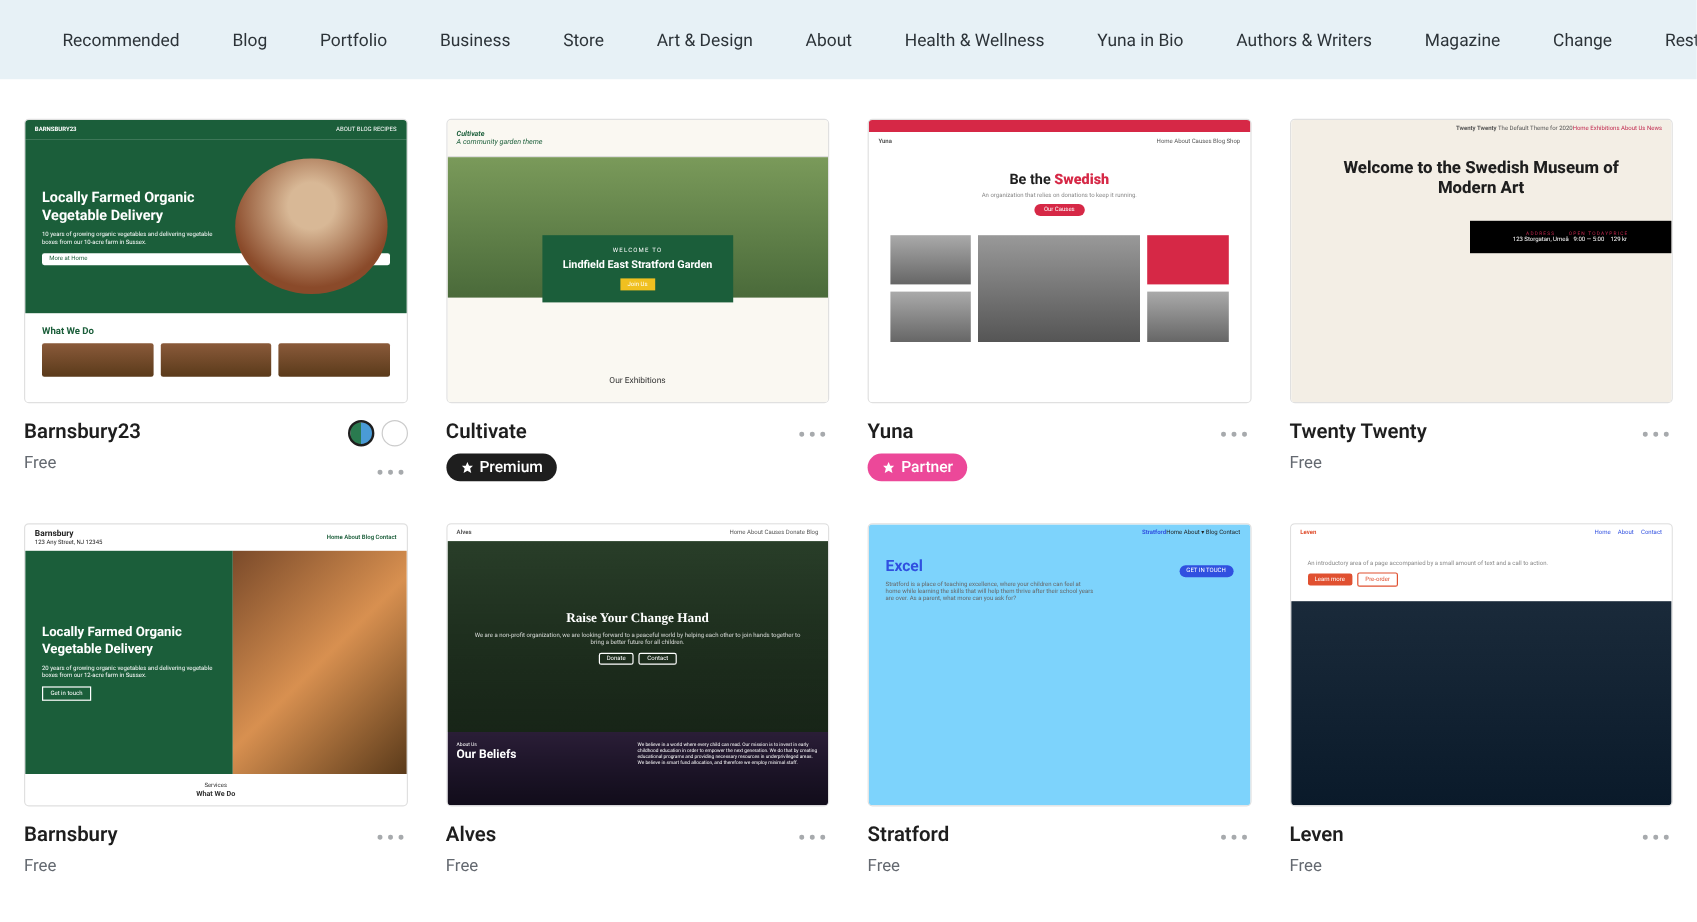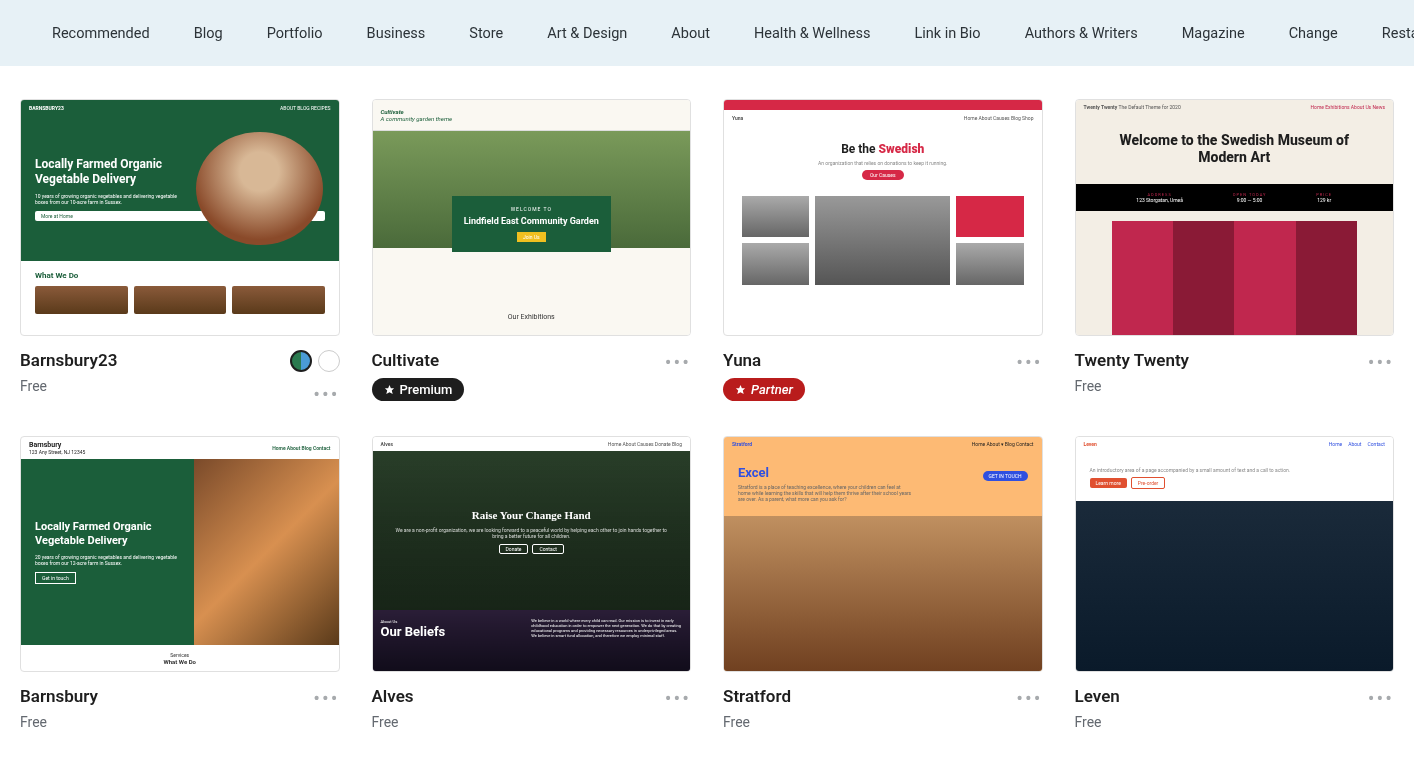--- a/index.html
+++ b/index.html
@@ -79,21 +79,21 @@
     display: inline-flex;
     align-items: center;
     gap: 5px;
     border-radius: 14px;
     padding: 4px 12px;
     font-size: 13px;
     font-weight: 500;
     margin-top: 8px;
   }
   .badge-premium { background: #1e1e1e; color: #fff; }
-  .badge-partner { background: #b91c1c; color: #fff; font-style: italic; }
+  .badge-partner { background: #ec4899; color: #fff; }
   .dots {
     color: #a7aaad;
     font-size: 20px;
     letter-spacing: 2px;
     cursor: pointer;
     line-height: 1;
     padding-top: 2px;
   }
   .swatches {
     display: inline-flex;
@@ -142,21 +142,21 @@
   .t-yuna .slogan h4{font-size:12px;font-weight:700;}
   .t-yuna .slogan h4 b{color:#d62846;}
   .t-yuna .slogan p{font-size:5px;color:#888;margin-top:4px;}
   .t-yuna .slogan .btn{background:#d62846;color:#fff;font-size:5px;padding:2px 8px;display:inline-block;border-radius:8px;margin-top:4px;}
   .t-yuna .photos{display:flex;gap:6px;padding:0 18px 10px;height:42%;}
   .t-yuna .photos .big{flex:2;background:linear-gradient(#999,#555);}
   .t-yuna .photos .col{flex:1;display:flex;flex-direction:column;gap:6px;}
   .t-yuna .photos .col div{flex:1;background:linear-gradient(#aaa,#666);}
   .t-yuna .photos .col div.red{background:#d62846;}
   
-  .t-2020 {background:#f3eee5;}
+  .t-2020 {background:#f3eee5;align-items:flex-end;}
   .t-2020 .nav2{height:14px;display:flex;justify-content:space-between;align-items:center;padding:0 8px;font-size:5px;color:#555;}
   .t-2020 .nav2 .r{color:#c0274e;}
   .t-2020 .hero2{text-align:center;padding:18px 36px;}
   .t-2020 .hero2 h4{font-size:14px;font-weight:800;line-height:1.2;}
   .t-2020 .blackbar{background:#000;color:#fff;display:flex;justify-content:space-around;padding:8px 36px;font-size:5px;}
   .t-2020 .blackbar .col{text-align:center;}
   .t-2020 .blackbar .col small{color:#c0274e;display:block;font-size:4px;letter-spacing:1px;}
   .t-2020 .pinkblocks{flex:1;display:flex;gap:0;padding:10px 36px 0;}
   .t-2020 .pinkblocks div{flex:1;background:#c0274e;}
   .t-2020 .pinkblocks .dark{background:#8a1a36;}
@@ -172,23 +172,23 @@
   .t-barnsbury .foot{text-align:center;font-size:6px;padding:6px;color:#333;}
   
   .t-alves .nav4{height:14px;background:#fff;display:flex;justify-content:space-between;padding:0 8px;font-size:5px;color:#555;align-items:center;}
   .t-alves .hero3{flex:1;background:linear-gradient(rgba(20,30,20,0.7),rgba(20,30,20,0.85)),linear-gradient(#5a8a5a,#2a4a2a);color:#fff;text-align:center;display:flex;flex-direction:column;justify-content:center;padding:20px;}
   .t-alves .hero3 h4{font-size:11px;font-family:Georgia,serif;}
   .t-alves .hero3 p{font-size:5px;margin-top:6px;opacity:0.8;}
   .t-alves .hero3 .btns{margin-top:6px;}
   .t-alves .hero3 .btns span{border:1px solid #fff;font-size:5px;padding:1px 6px;margin:0 2px;border-radius:2px;}
   .t-alves .lower{height:26%;background:linear-gradient(rgba(0,0,0,0.6),rgba(0,0,0,0.7)),linear-gradient(#6a4a8a,#3a2a5a);color:#fff;display:flex;padding:8px;font-size:5px;}
   .t-alves .lower .l{flex:1;}
-  .t-alves .lower .l b{font-size:13px;display:block;}
-  
-  .t-stratford {background:#fdba74;}
+  .t-alves .lower .l b{font-size:10px;display:block;}
+  
+  .t-stratford {background:#7dd3fc;align-items:flex-end;}
   .t-stratford .nav5{height:14px;display:flex;justify-content:space-between;padding:0 8px;font-size:5px;align-items:center;}
   .t-stratford .nav5 b{color:#3050e0;font-weight:700;}
   .t-stratford .hero4{padding:14px;}
   .t-stratford .hero4 h4{color:#3050e0;font-size:13px;font-weight:700;}
   .t-stratford .hero4 p{font-size:5px;color:#666;margin-top:4px;max-width:60%;}
   .t-stratford .hero4 .btn{background:#3050e0;color:#fff;font-size:5px;padding:2px 6px;display:inline-block;border-radius:8px;margin-left:auto;position:absolute;right:14px;top:34px;}
   .t-stratford{position:relative;}
   .t-stratford .kids{flex:1;background:linear-gradient(#c09060,#704020);}
   
   .t-leven {background:#fff;}
@@ -208,21 +208,21 @@
 <nav class="nav">
   <div class="nav-items">
     <span class="nav-item">Recommended</span>
     <span class="nav-item">Blog</span>
     <span class="nav-item">Portfolio</span>
     <span class="nav-item">Business</span>
     <span class="nav-item">Store</span>
     <span class="nav-item">Art &amp; Design</span>
     <span class="nav-item">About</span>
     <span class="nav-item">Health &amp; Wellness</span>
-    <span class="nav-item">Link in Bio</span>
+    <span class="nav-item">Yuna in Bio</span>
     <span class="nav-item">Authors &amp; Writers</span>
     <span class="nav-item">Magazine</span>
     <span class="nav-item">Change</span>
     <span class="nav-item">Restaurant</span>
   </div>
   <button class="more-btn">
     <span>More</span>
     <svg width="12" height="12" viewBox="0 0 24 24" fill="none" stroke="#fff" stroke-width="3">
         <polyline points="6 9 12 15 18 9"></polyline>
       </svg>
@@ -269,21 +269,21 @@
     </div>
   </div>
 
   <div class="card">
     <div class="thumb">
       <div class="mini t-cultivate">
         <div class="tag"><b>Cultivate</b><br><span>A community garden theme</span></div>
         <div class="photo">
           <div class="panel">
             <small>WELCOME TO</small>
-            <h4>Lindfield East Community Garden</h4>
+            <h4>Lindfield East Stratford Garden</h4>
             <span class="btn">Join Us</span>
           </div>
         </div>
         <div class="init">Our Exhibitions</div>
       </div>
     </div>
     <div class="card-footer">
       <div>
         <div class="card-title">Cultivate</div>
         <span class="badge badge-premium">

